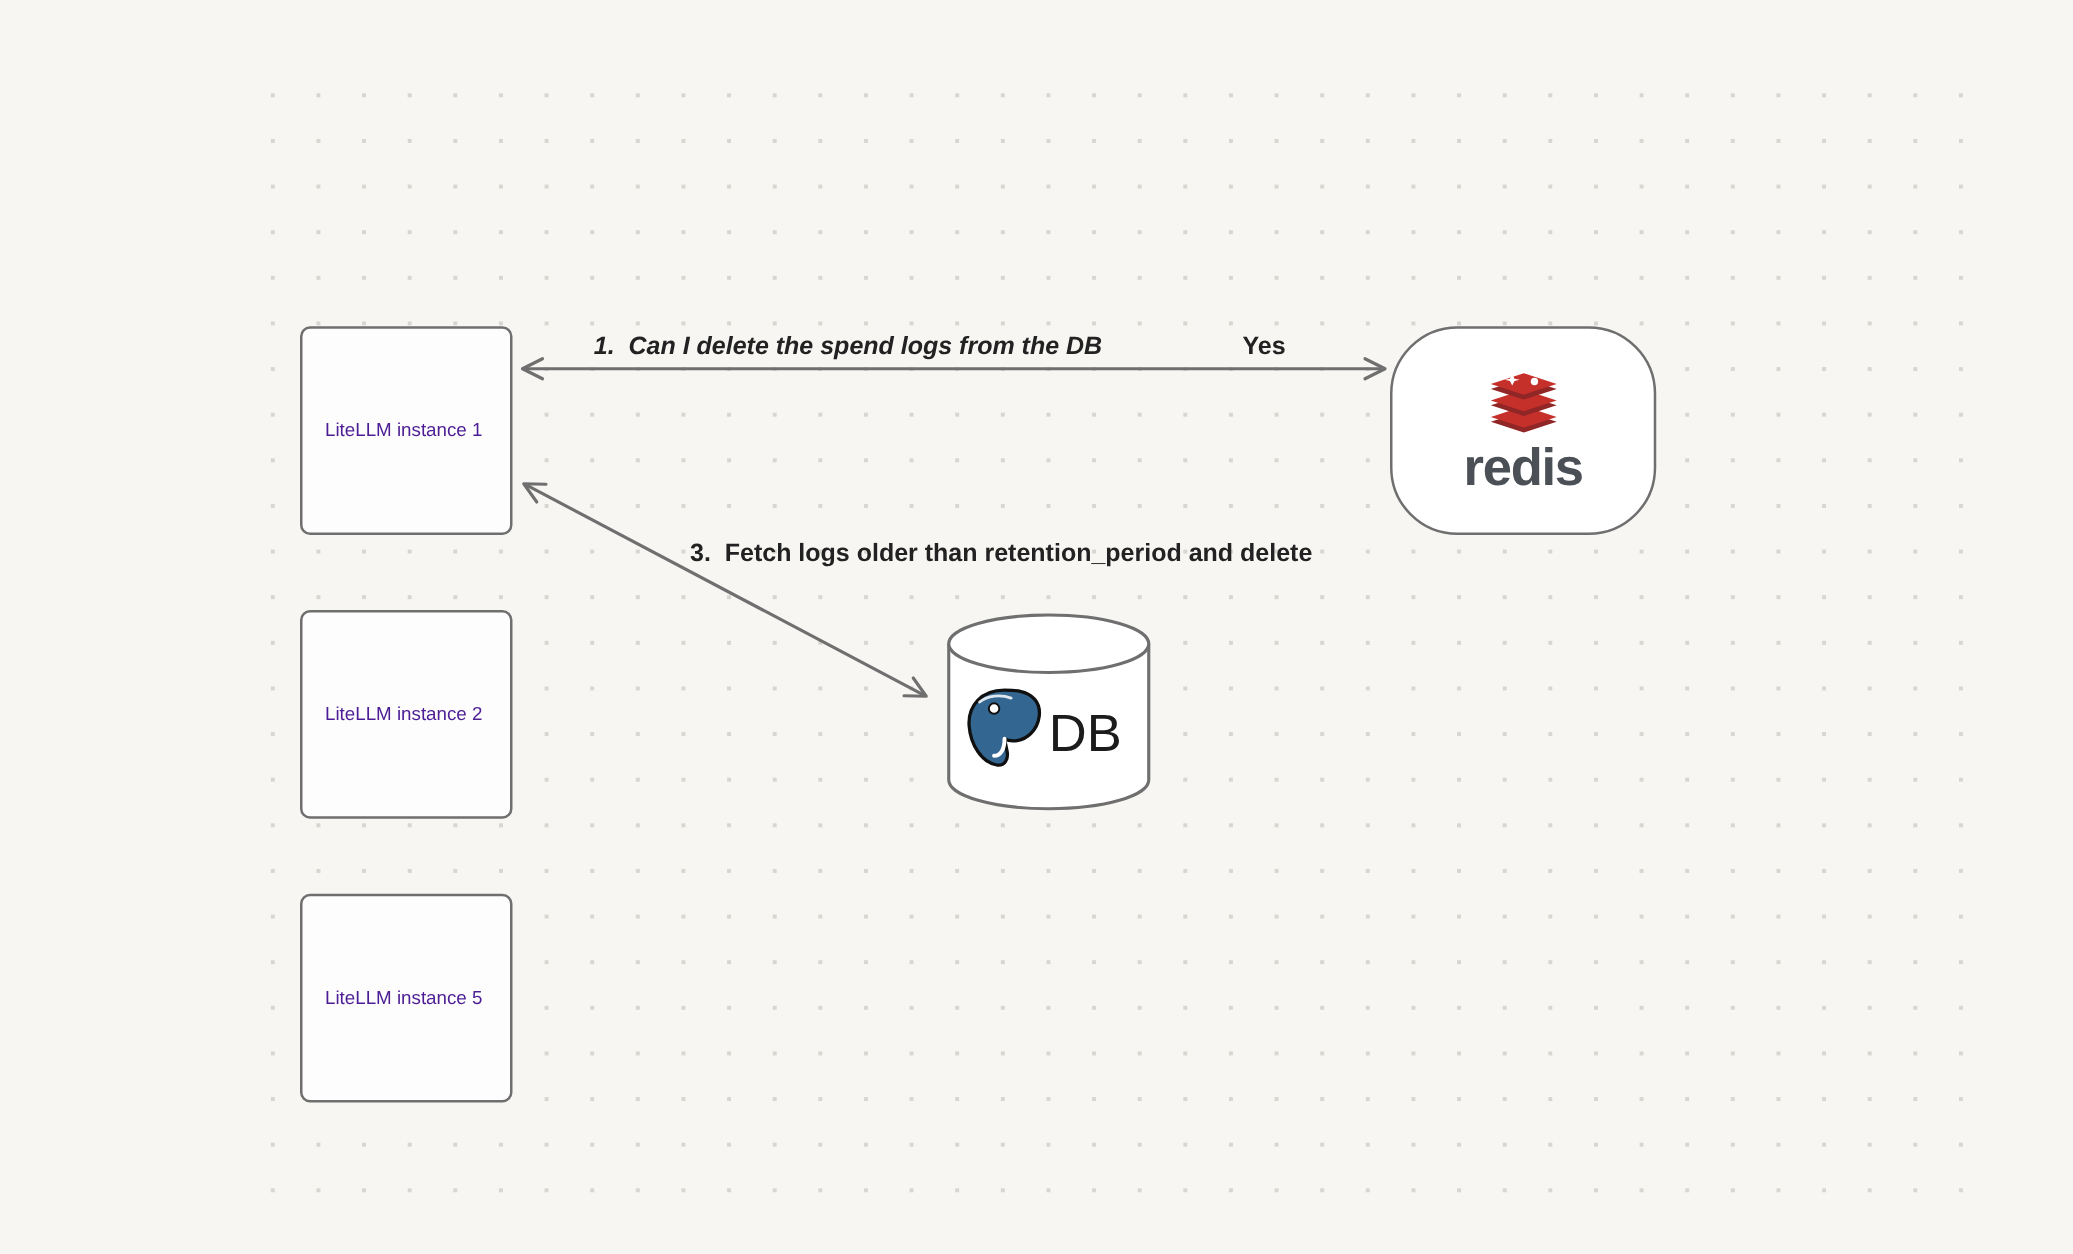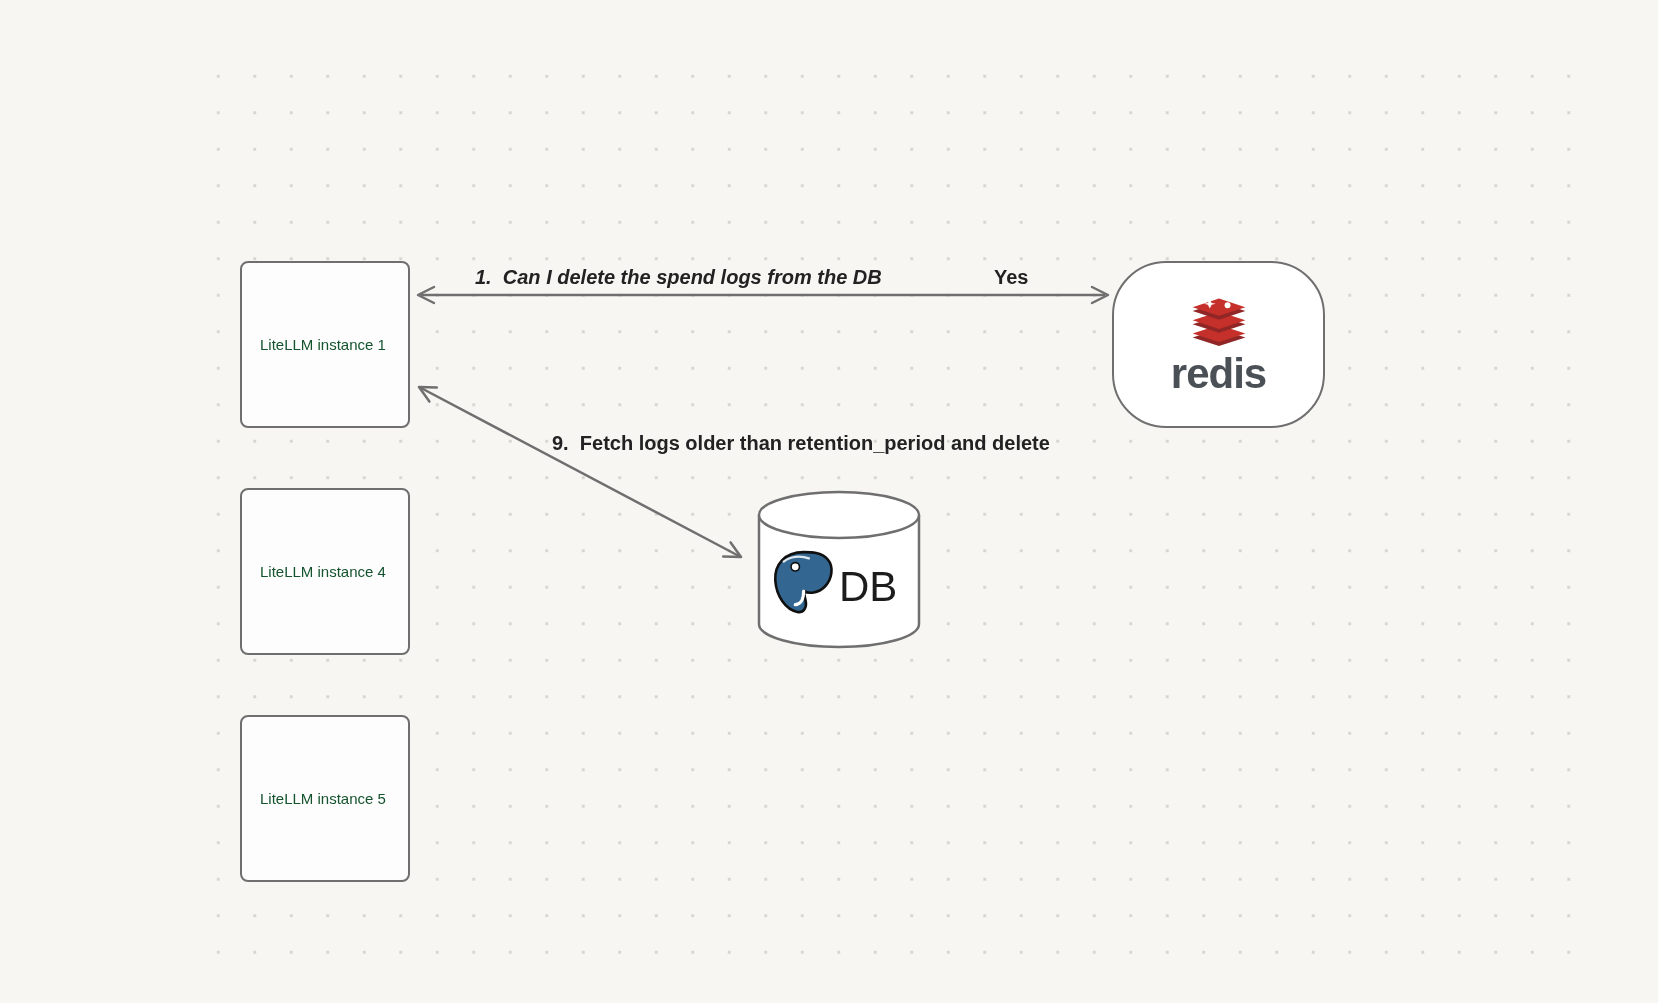--- a/index.html
+++ b/index.html
@@ -13,21 +13,21 @@
     background-image: radial-gradient(circle, #d7d6d1 1.7px, transparent 1.9px);
     background-size: 36.5px 36.5px;
     pointer-events:none;
   }
 
   .box {
     position:absolute; width:170px; height:167px;
     background:#fdfdfd; border:2px solid #6f6f6f; border-radius:8px;
     display:flex; align-items:center; padding-left:18px;
   }
-  .box-label { font-size:15px; color:#14532d; }
+  .box-label { font-size:15px; color:#4c1d95; }
 
   .edges { position:absolute; left:0; top:0; }
   .edge-line { stroke:#6f6f6f; stroke-width:2.5; stroke-linecap:round; }
   .edge-head { stroke:#6f6f6f; stroke-width:2.5; fill:none; stroke-linecap:round; stroke-linejoin:round; }
 
   .edge-label {
     position:absolute; font-size:20px; font-weight:700; color:#222222; white-space:pre;
   }
 
   .redis-node {
@@ -62,30 +62,30 @@
       <polyline class="edge-head" points="429.4,401.6 419,387 436.8,387.4"></polyline>
       <polyline class="edge-head" points="723.2,556.6 741,557 730.6,542.4"></polyline>
     </g>
   </svg>
 
   <div class="box" style="left:240px; top:261px;">
     <span class="box-label">LiteLLM instance 1</span>
   </div>
 
   <div class="box" style="left:240px; top:488px;">
-    <span class="box-label">LiteLLM instance 4</span>
+    <span class="box-label">LiteLLM instance 2</span>
   </div>
 
   <div class="box" style="left:240px; top:715px;">
     <span class="box-label">LiteLLM instance 5</span>
   </div>
 
   <div class="edge-label" style="left:475px; top:266px;font-style:italic;">1.  Can I delete the spend logs from the DB</div>
   <div class="edge-label" style="left:969px; top:266px;margin-left:25px;">Yes</div>
-  <div class="edge-label" style="left:552px; top:432px;">9.  Fetch logs older than retention_period and delete</div>
+  <div class="edge-label" style="left:552px; top:432px;">3.  Fetch logs older than retention_period and delete</div>
 
   <div class="redis-node">
     <svg width="68" height="58" viewBox="0 0 100 88">
 
       <path d="M50,56 L90,69 L50,82 L10,69 Z" fill="#912626"></path>
       <path d="M50,50 L90,63 L50,76 L10,63 Z" fill="#c6302b"></path>
 
       <path d="M50,36 L90,49 L50,62 L10,49 Z" fill="#912626"></path>
       <path d="M50,30 L90,43 L50,56 L10,43 Z" fill="#c6302b"></path>
 

